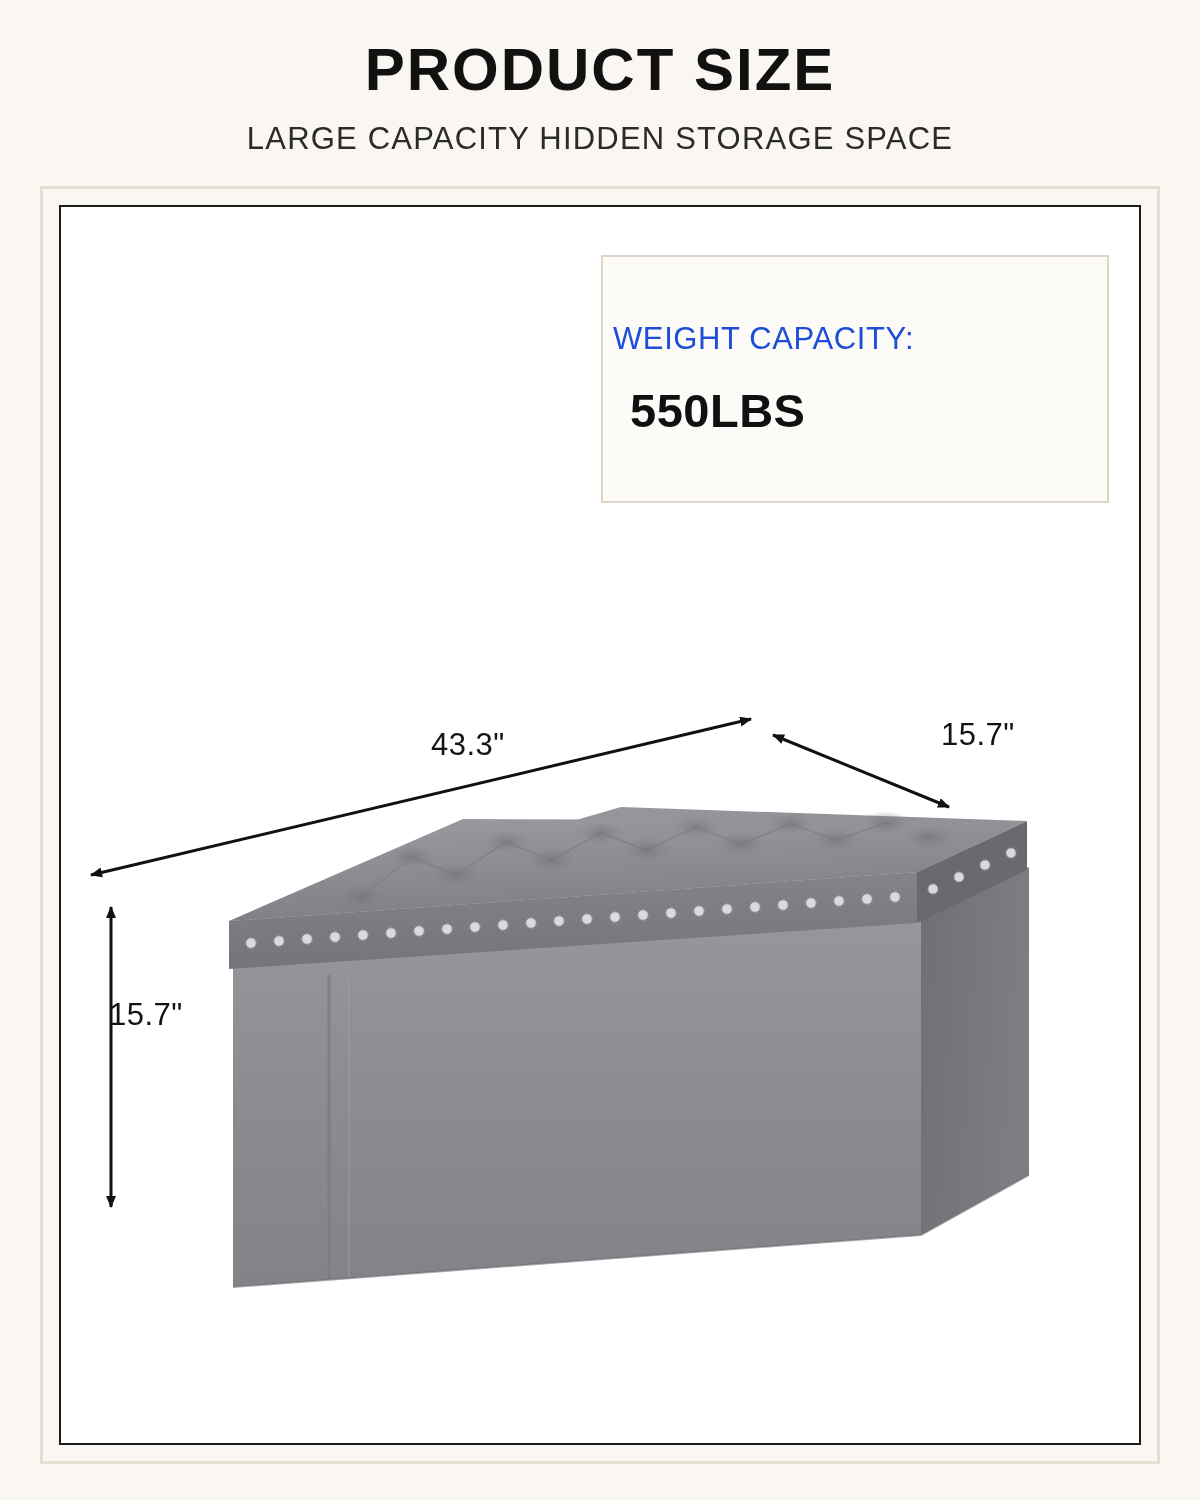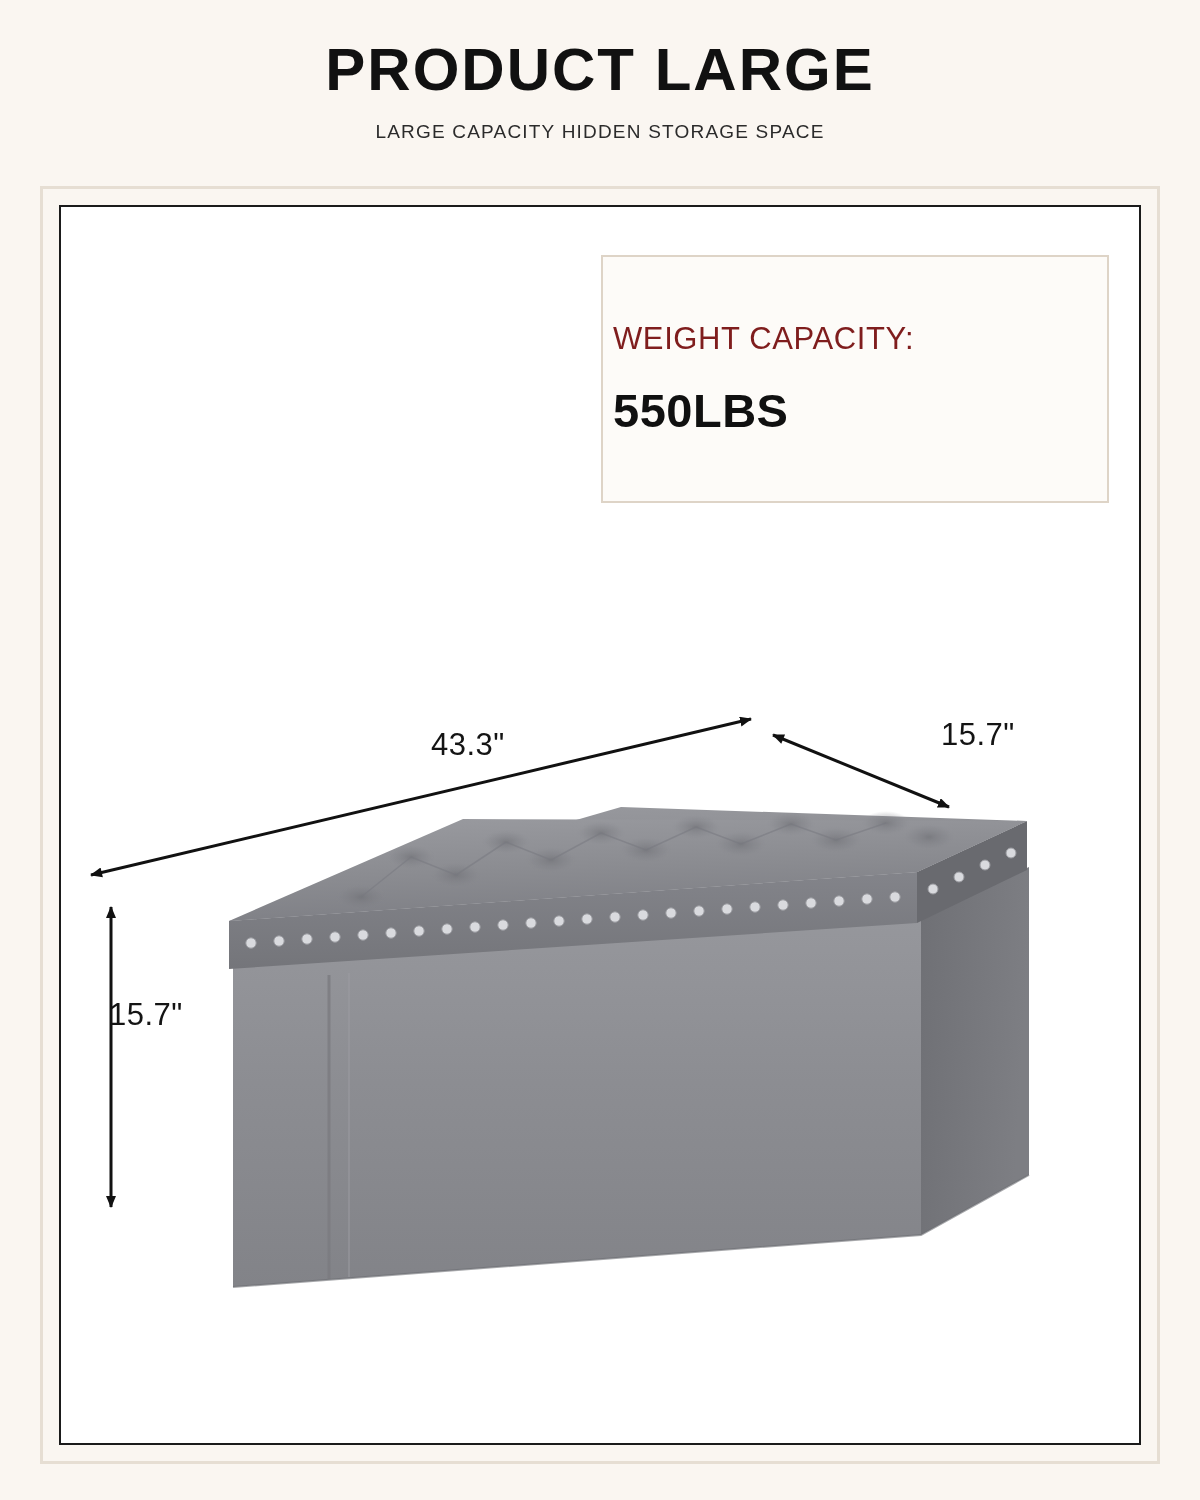--- a/index.html
+++ b/index.html
@@ -34,21 +34,21 @@
     padding-top: 38px;
     font-size: 60px;
     font-weight: bold;
     letter-spacing: 2px;
     color: #111111;
     line-height: 1.05;
   }
   .subtitle {
     margin: 0;
     padding-top: 20px;
-    font-size: 19px;
+    font-size: 31px;
     letter-spacing: 1.2px;
     color: #2b2b2b;
     font-weight: normal;
   }
 
   
   .panel {
     position: absolute;
     left: 40px;
     top: 186px;
@@ -90,29 +90,30 @@
     flex: 0 0 auto;
     position: relative;
   }
   .weight-text {
     margin-left: 10px;
     flex: 1 1 auto;
   }
   .weight-label {
     font-size: 31px;
     letter-spacing: 0.6px;
-    color: #7f1d1d;
+    color: #1d4ed8;
     white-space: nowrap;
   }
   .weight-value {
     font-size: 47px;
     font-weight: bold;
     color: #101010;
     margin-top: 26px;
     letter-spacing: 0.5px;
+    margin-left: 17px;
   }
 
   
   .product-area {
     position: absolute;
     left: 0;
     top: 0;
     width: 1084px;
     height: 1242px;
   }
@@ -135,21 +136,21 @@
     width: 1084px;
     height: 1242px;
   }
 </style>
 </head>
 <body>
 
 <div class="page">
 
   <div class="header">
-    <h1 class="title">PRODUCT LARGE</h1>
+    <h1 class="title">PRODUCT SIZE</h1>
     <h2 class="subtitle">LARGE CAPACITY HIDDEN STORAGE SPACE</h2>
   </div>
 
   <div class="panel">
     <div class="panel-inner">
 
       <div class="weight-box">
         <div class="weight-text">
           <div class="weight-label">WEIGHT CAPACITY:</div>
           <div class="weight-value">550LBS</div>

